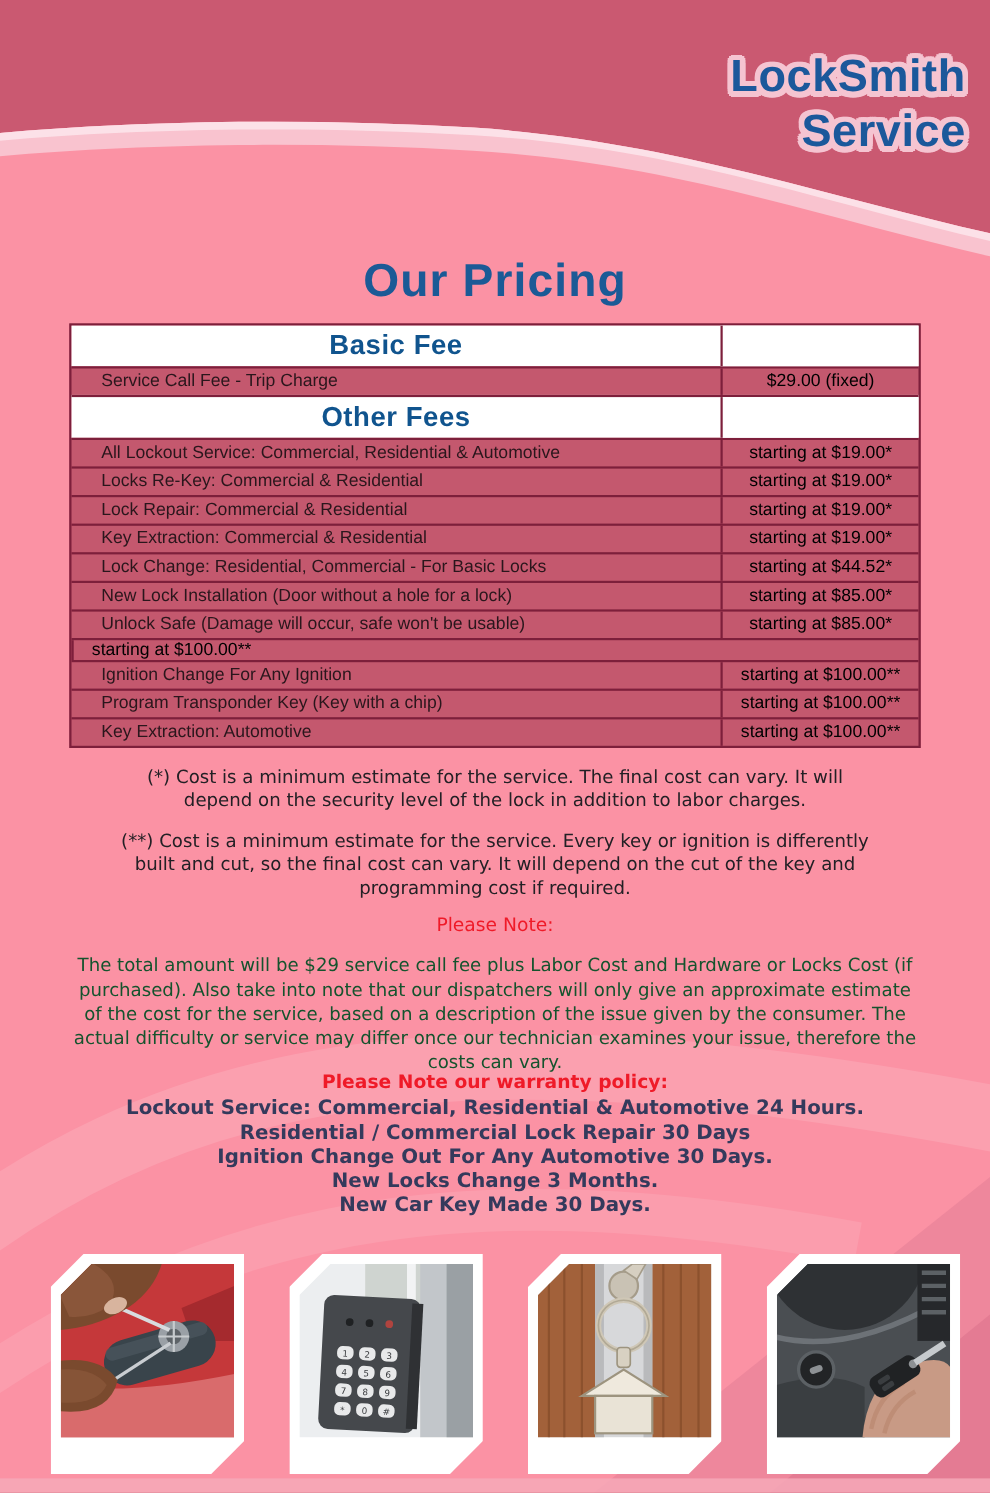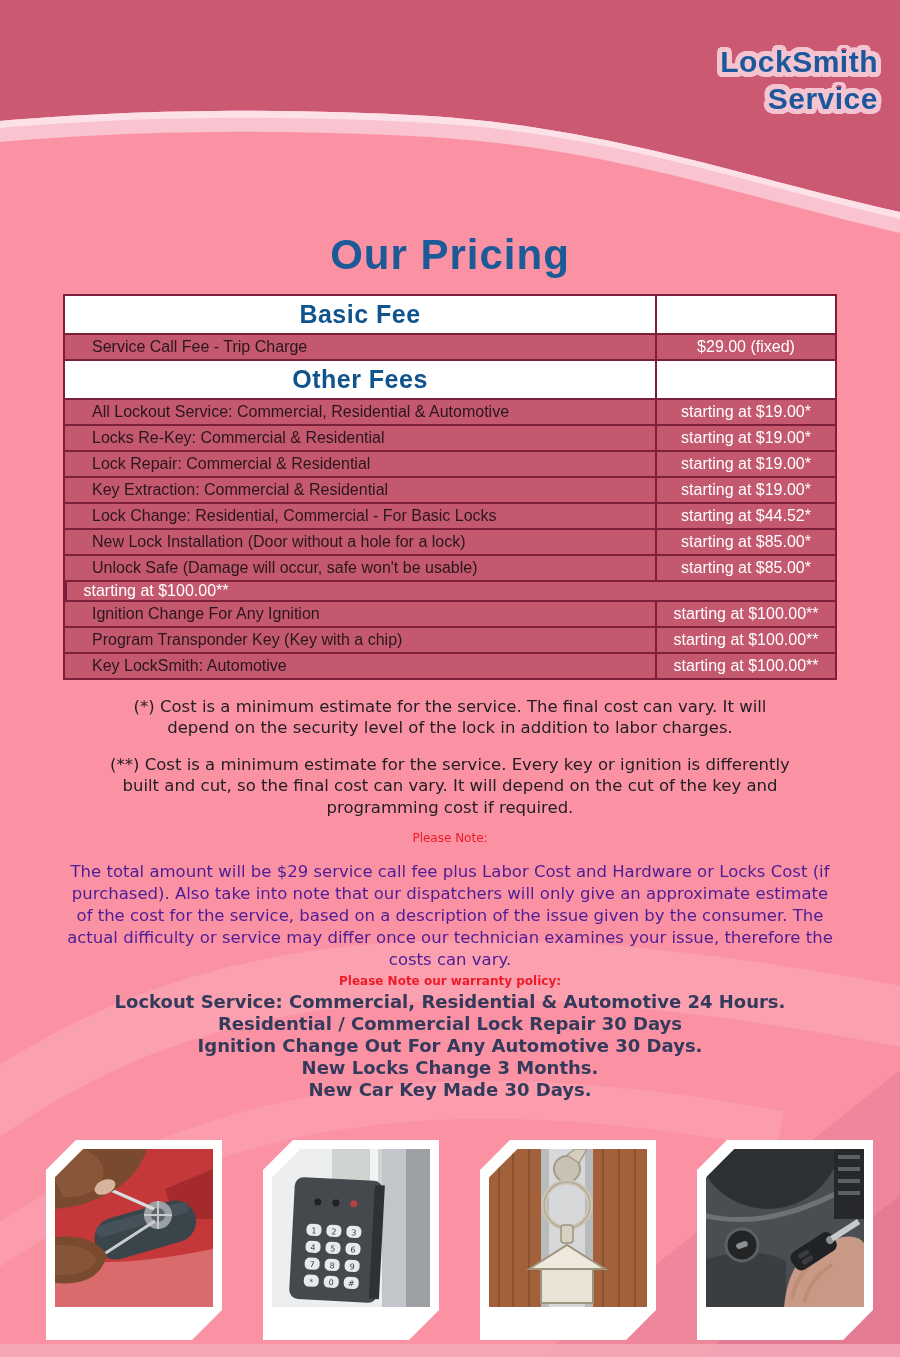--- a/index.html
+++ b/index.html
@@ -7,21 +7,21 @@
   .page{
     position:relative;width:900px;height:1357px;margin:0 auto;
     background:#fb92a4;overflow:hidden;
     font-family:"DejaVu Sans",sans-serif;
   }
   .bg-art{position:absolute;inset:0;z-index:0;}
   
   .logo{
     position:absolute;top:44px;right:22px;z-index:3;text-align:right;
     font-family:"Liberation Sans",sans-serif;font-weight:bold;
-    font-size:30px;line-height:1.22;color:#1b589b;letter-spacing:.5px;
+    font-size:41px;line-height:1.22;color:#1b589b;letter-spacing:.5px;
     text-shadow:
       0 5px #f5c4d1,0 -5px #f5c4d1,5px 0 #f5c4d1,-5px 0 #f5c4d1,
       4px 4px #f5c4d1,-4px 4px #f5c4d1,4px -4px #f5c4d1,-4px -4px #f5c4d1,
       2px 5px #f5c4d1,-2px 5px #f5c4d1,2px -5px #f5c4d1,-2px -5px #f5c4d1,
       5px 2px #f5c4d1,-5px 2px #f5c4d1,5px -2px #f5c4d1,-5px -2px #f5c4d1;
   }
   
   .title{
     position:absolute;top:231px;left:0;width:100%;z-index:2;
     text-align:center;font-family:"Liberation Sans",sans-serif;
@@ -34,41 +34,41 @@
   }
   .trow{display:flex;border-top:2px solid #7d1f3b;}
   .trow:first-child{border-top:none;}
   .cell-service{
     flex:1;padding:3px 10px 3px 27px;font-size:16px;color:#2a161c;
     font-family:"Liberation Sans",sans-serif;
     white-space:nowrap;overflow:hidden;display:flex;align-items:center;
   }
   .cell-price{
     width:180px;border-left:2px solid #7d1f3b;text-align:center;
-    font-size:16px;color:#ffffff;font-family:"Liberation Sans",sans-serif;
+    font-size:16px;color:#000000;font-family:"Liberation Sans",sans-serif;
     display:flex;align-items:center;justify-content:center;box-sizing:border-box;
   }
   .trow.head{background:#ffffff;}
   .trow.head .cell-service{
     justify-content:center;padding:4px 0;
     font-weight:bold;font-size:25px;color:#10548e;letter-spacing:.5px;
   }
   .trow.head .cell-price{background:#ffffff;}
   
   .footnotes{position:absolute;top:696px;left:0;width:100%;z-index:2;color:#232025;}
   .footnotes p{margin:0 auto;text-align:center;font-size:16.5px;line-height:1.3;}
   .footnotes .fn1{max-width:680px;}
   .footnotes .fn2{max-width:715px;margin-top:15px;}
   .red-heading{
-    text-align:center;font-size:12px;color:#ef1a28;margin:0 0 3px 0;
+    text-align:center;font-size:17px;color:#ef1a28;margin:0 0 3px 0;
   }
   .note-block{position:absolute;top:831px;left:0;width:100%;z-index:2;}
   .note-body{
     max-width:768px;margin:16px auto;text-align:center;
-    font-size:16.5px;line-height:1.33;color:#4c1d95;
+    font-size:16.5px;line-height:1.33;color:#14532d;
   }
   .warranty-block{position:absolute;top:974px;left:0;width:100%;z-index:2;font-weight:bold;}
   .warranty-line{
     text-align:center;font-size:18px;line-height:1.22;color:#343a5c;
   }
   
   .cards{
     position:absolute;top:1140px;left:46px;width:820px;z-index:2;
     display:flex;gap:41px;
   }
@@ -160,21 +160,21 @@
     </div>
     <div class="trow">
       <div class="cell-service">Ignition Change For Any Ignition</div>
       <div class="cell-price">starting at $100.00**</div>
     </div>
     <div class="trow">
       <div class="cell-service">Program Transponder Key (Key with a chip)</div>
       <div class="cell-price">starting at $100.00**</div>
     </div>
     <div class="trow">
-      <div class="cell-service">Key LockSmith: Automotive</div>
+      <div class="cell-service">Key Extraction: Automotive</div>
       <div class="cell-price">starting at $100.00**</div>
     </div>
   </div>
 
   <div class="footnotes">
     <p class="fn1">(*) Cost is a minimum estimate for the service. The final cost can vary. It will depend on the security level of the lock in addition to labor charges.</p>
     <p class="fn2">(**) Cost is a minimum estimate for the service. Every key or ignition is differently built and cut, so the final cost can vary. It will depend on the cut of the key and programming cost if required.</p>
   </div>
 
   <div class="note-block">

